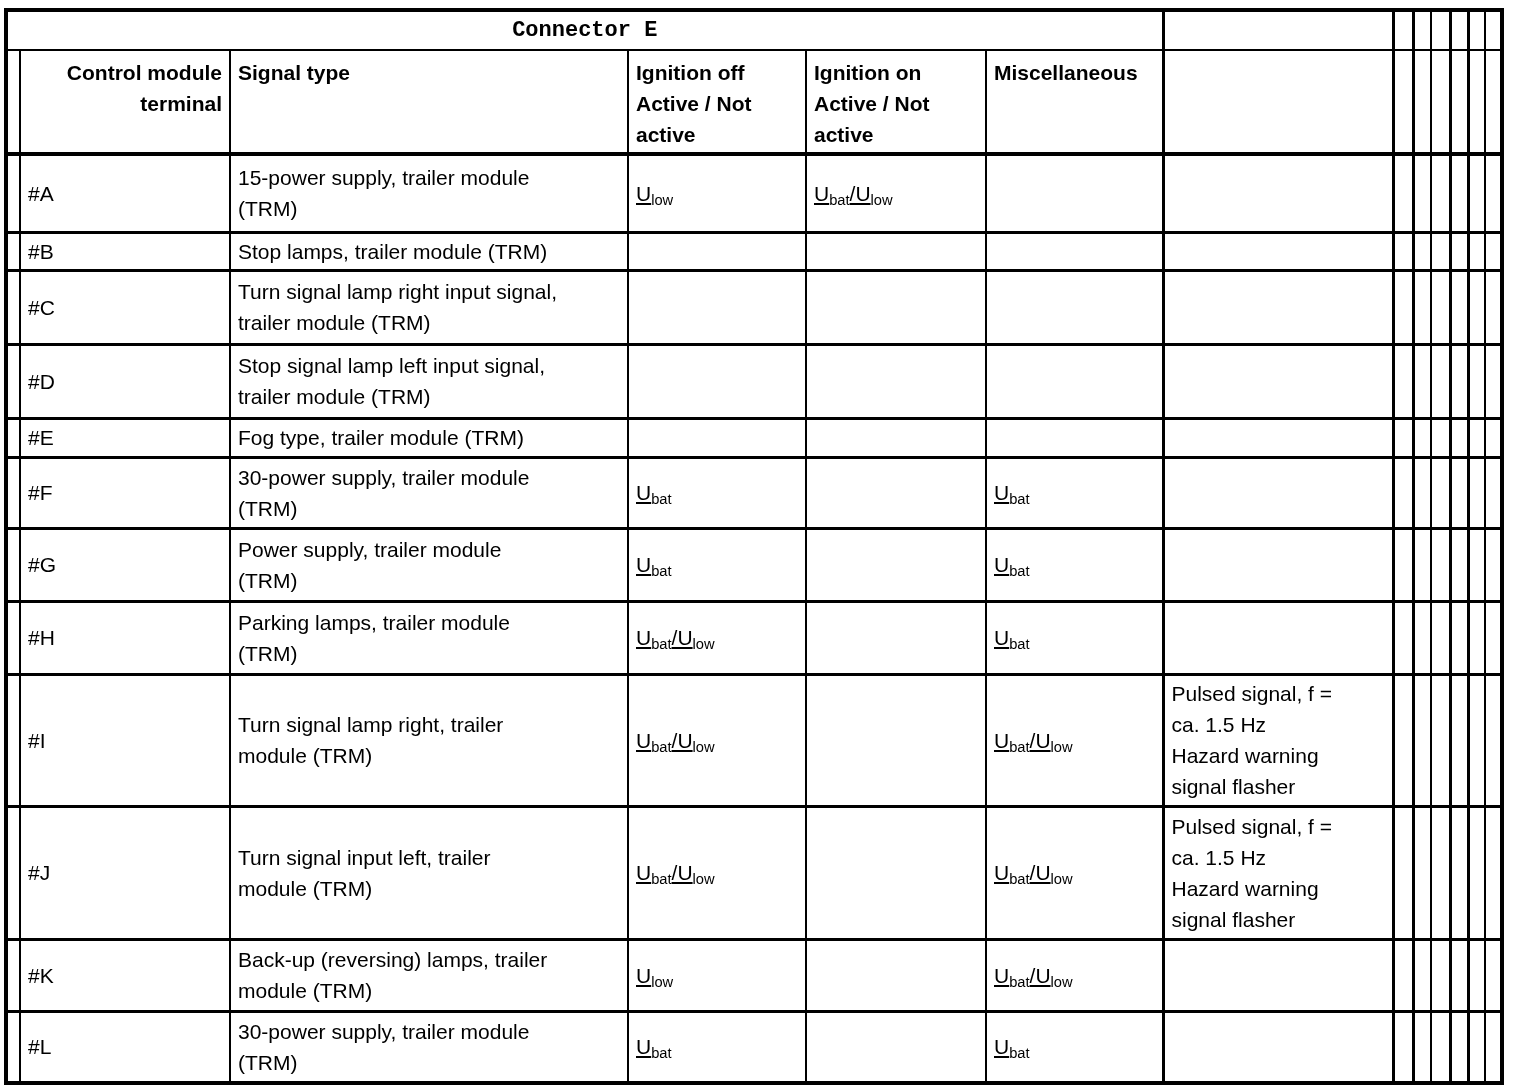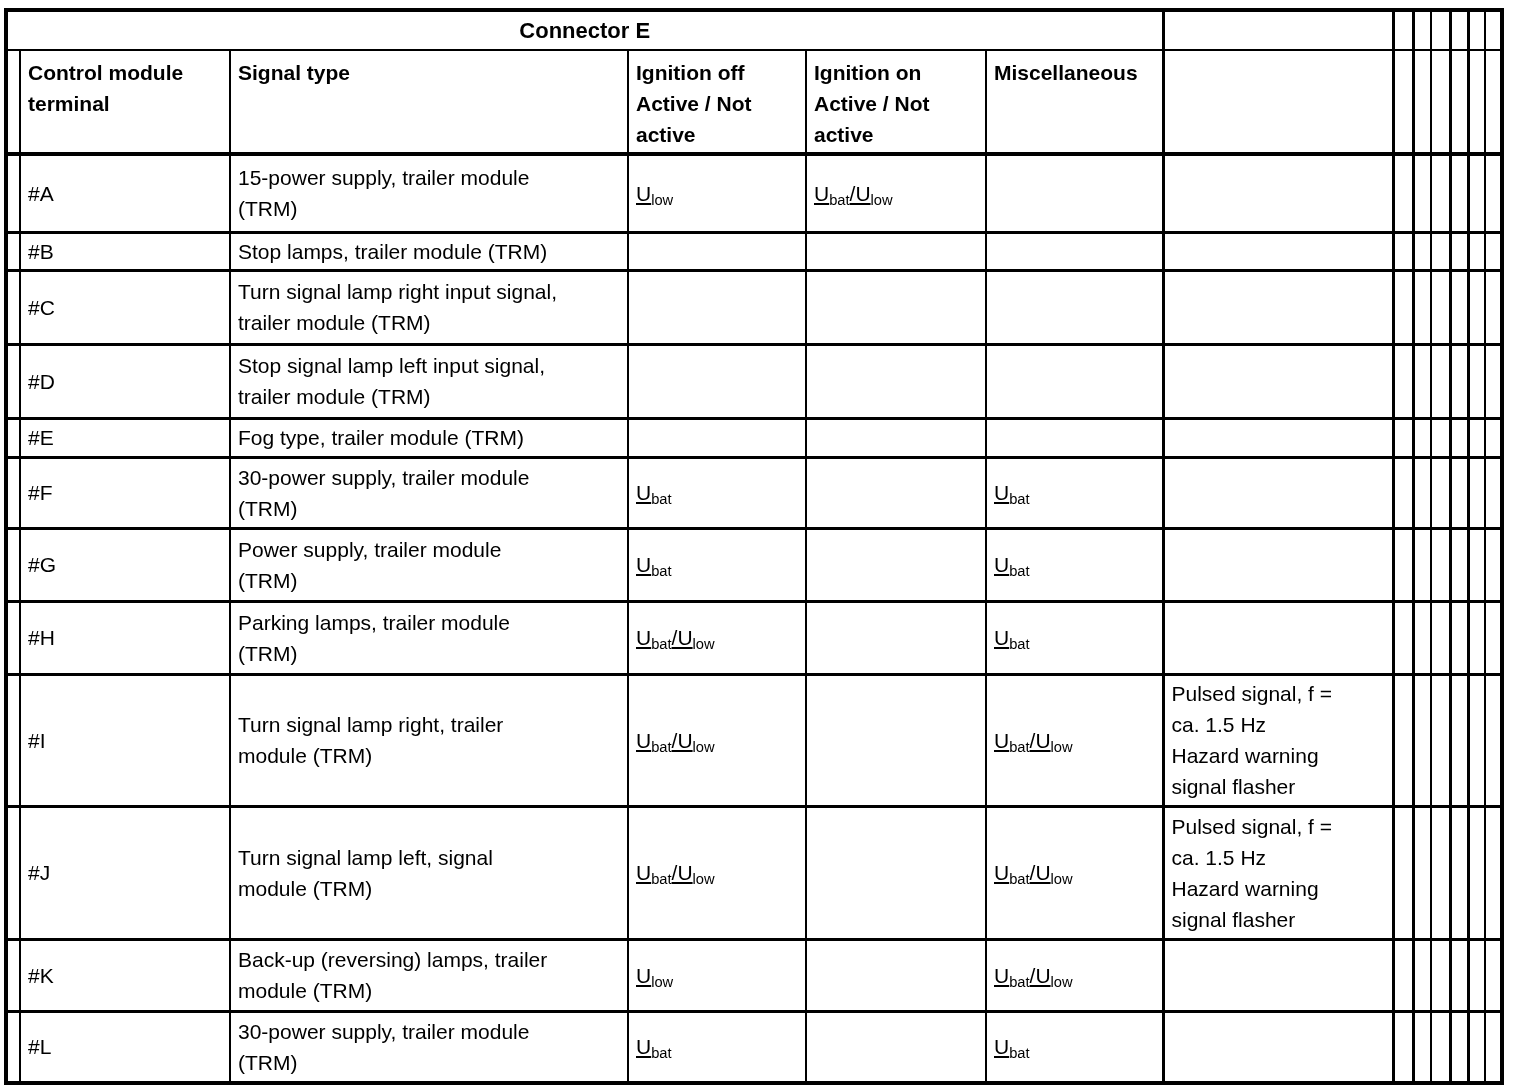--- a/index.html
+++ b/index.html
@@ -23,35 +23,35 @@
   td {
     border: 2px solid #000000;
     padding: 2px 7px;
     vertical-align: middle;
     font-size: 21px;
     line-height: 31px;
     overflow: hidden;
     word-wrap: break-word;
   }
   
-  tr.title-row td { border-bottom-width: 2px; }
+  tr.title-row td { border-bottom-width: 2px; font-family: Liberation Mono, monospace; }
   td.title-cell {
     text-align: center;
     font-weight: bold;
     font-size: 22px;
   }
   
   tr.header-row td {
     border-bottom-width: 4px;
     vertical-align: top;
     font-weight: bold;
     white-space: pre-line;
     padding-top: 6px;
   }
-  td.hdr-terminal { text-align: left; }
+  td.hdr-terminal { text-align: right; }
   
   tr.body-row td { border-bottom-width: 3px; }
   td.cell-signal, td.cell-notes { white-space: pre-line; margin-left: 13px; }
   td.cell-value { white-space: nowrap; text-decoration: underline; }
   
   td.col-notes { border-left-width: 3px; }
   td.n1 { border-left-width: 3px; }
   td.n2 { border-left-width: 3px; }
   td.n3 { border-left-width: 1px; }
   td.n4 { border-left-width: 3px; }
@@ -258,21 +258,21 @@
           <td class="n1"></td>
           <td class="n2"></td>
           <td class="n3"></td>
           <td class="n4"></td>
           <td class="n5"></td>
           <td class="n6"></td>
         </tr>
         <tr class="body-row" style="height: 133px;">
           <td class="col-edge"></td>
           <td class="cell-terminal">#J</td>
-          <td class="cell-signal">Turn signal lamp left, signal
+          <td class="cell-signal">Turn signal input left, trailer
 module (TRM)</td>
           <td class="cell-value">U<sub>bat</sub>/U<sub>low</sub></td>
           <td class="cell-value"></td>
           <td class="cell-value">U<sub>bat</sub>/U<sub>low</sub></td>
           <td class="col-notes cell-notes">Pulsed signal, f =
 ca. 1.5 Hz
 Hazard warning
 signal flasher</td>
           <td class="n1"></td>
           <td class="n2"></td>

